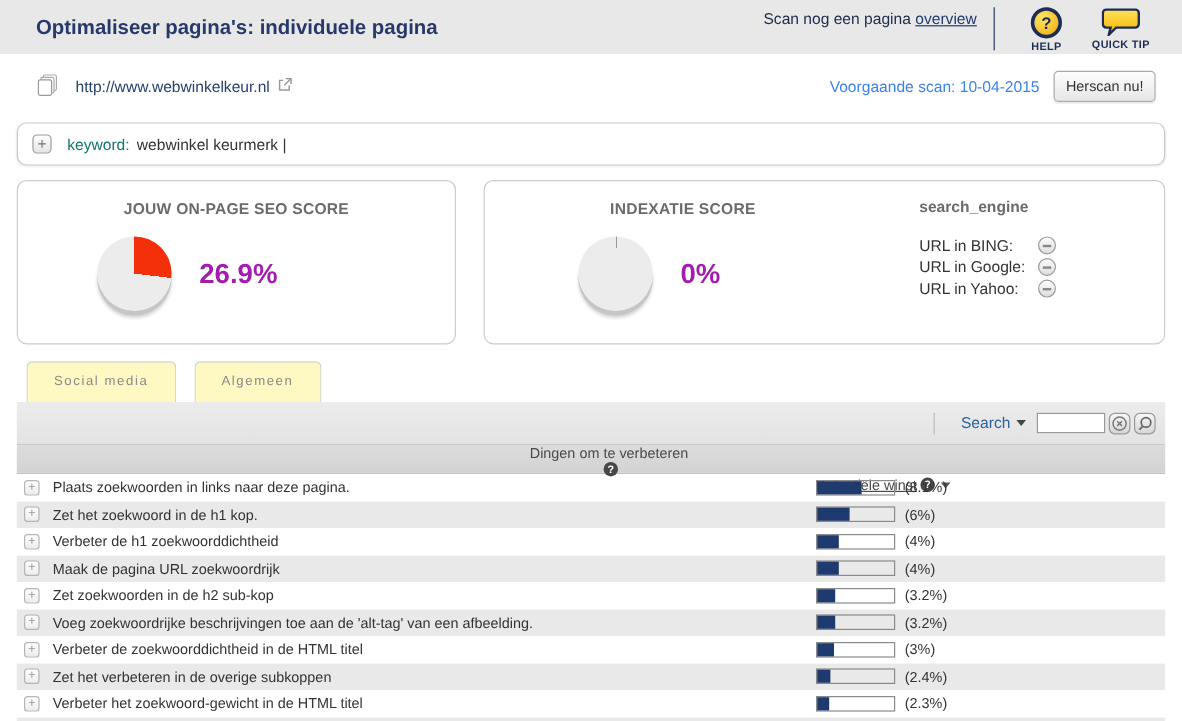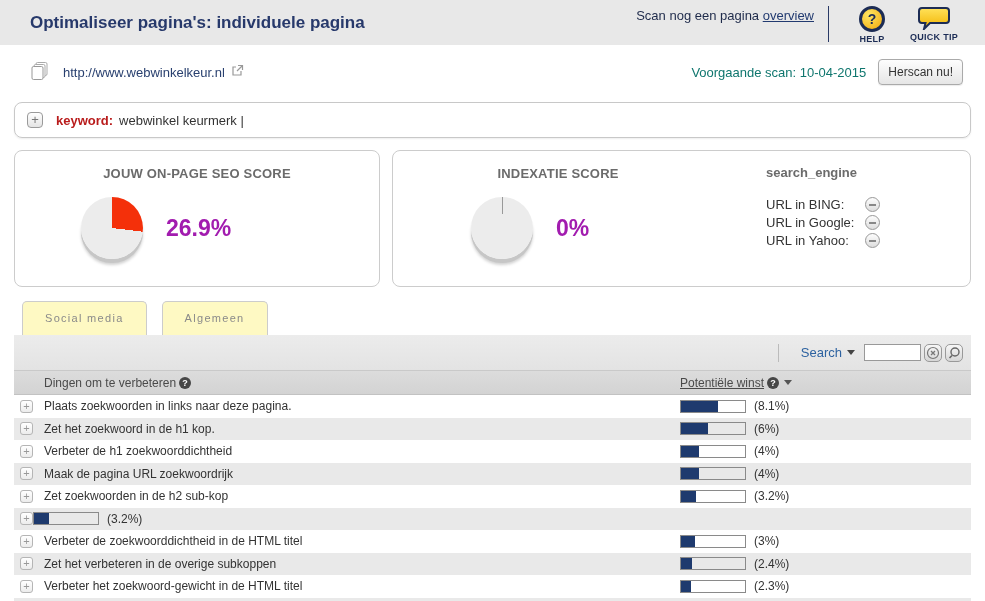--- a/index.html
+++ b/index.html
@@ -17,36 +17,36 @@
   .icon-block { display:flex; flex-direction:column; align-items:center; width:62px; cursor:pointer; }
   .help-circle { width:26px; height:26px; border-radius:50%; border:3px solid #1c2c55;
     background:radial-gradient(circle at 35% 30%, #ffe764, #f0a70b);
     color:#1c2c55; font-weight:bold; font-size:14px; text-align:center; line-height:20px; }
   .icon-label { font-size:9px; font-weight:bold; color:#1c2c55; margin-top:2px; letter-spacing:.3px; }
 
   
   .url-row { margin:13px 22px 0 30px; height:28px; display:flex; align-items:center; }
   .url-text { font-size:13px; color:#29406f; margin-left:13px; }
   .ext-icon { margin-left:6px; margin-top:-4px; }
-  .prev-scan { margin-left:auto; font-size:13px; color:#0f766e; }
+  .prev-scan { margin-left:auto; font-size:13px; color:#3b82f6; }
   .rescan-btn { margin-left:12px; font-size:12px; color:#333; padding:5px 9px; border:1px solid #aaa;
     border-radius:4px; background:linear-gradient(#fdfdfd,#e6e6e6); cursor:pointer;
     font-family:inherit; box-shadow:0 1px 1px rgba(0,0,0,.08); }
 
   
   .keyword-box { margin:16px 14px 0; height:36px; border:1px solid #c8c8c8; border-radius:8px;
     display:flex; align-items:center; padding:0 12px; box-shadow:0 1px 2px rgba(0,0,0,.07); }
   .plus-sq { width:16px; height:16px; border:1px solid #9a9a9a; border-radius:4px; flex-shrink:0;
     background:linear-gradient(#fff,#e4e4e4); color:#777; font-size:13px; line-height:13px;
     text-align:center; cursor:pointer; }
-  .kw-label { font-size:13px; font-weight:bold; color:#b91c1c; margin-left:13px; }
+  .kw-label { font-size:13px; font-weight:normal; color:#0f766e; margin-left:13px; }
   .kw-value { font-size:13px; color:#333; margin-left:6px; cursor:text; }
 
   
-  .panels { margin:12px 14px 0; display:flex; gap:12px; }
+  .panels { margin:12px 14px 0; display:flex; gap:23px; }
   .panel { height:137px; border:1px solid #ccc; border-radius:8px; background:#fff; }
   .panel-seo { width:366px; }
   .panel-idx { flex:1; display:flex; }
   .panel-title { font-size:13px; font-weight:bold; color:#6b6b6b; text-align:center; margin-top:15px; letter-spacing:.2px; }
   .pie-row { display:flex; align-items:center; margin-top:16px; }
   .panel-seo .pie-row { padding-left:66px; }
   .pie { width:62px; height:62px; border-radius:50%;
     box-shadow:0 4px 0 0 #c6c6c6, 0 6px 3px rgba(0,0,0,.18); }
   .score-text { font-size:23px; font-weight:bold; color:#a21caf; margin-left:23px; }
   .idx-col { width:330px; }
@@ -75,21 +75,21 @@
   .tri-down { width:0; height:0; border-left:4px solid transparent; border-right:4px solid transparent;
     border-top:5px solid #444; margin-left:5px; display:inline-block; }
   .search-input { width:57px; height:17px; border:1px solid #999; margin-left:9px; font-size:11px; padding:0 3px; }
   .tb-btn { width:18px; height:18px; border:1px solid #999; border-radius:5px;
     background:linear-gradient(#f7f7f7,#d6d6d6); margin-left:3px; padding:0; cursor:pointer;
     display:flex; align-items:center; justify-content:center; }
 
   
   .table-header { margin:0 14px; height:25px; background:linear-gradient(#dcdcdc,#d3d3d3);
     border-top:1px solid #c9c9c9; border-bottom:1px solid #c2c2c2;
-    display:flex; align-items:center; padding-left:30px; font-size:12px; color:#4a4a4a; }
+    display:flex; align-items:center; padding-left:30px; font-size:12px; color:#4a4a4a;flex-direction:column; }
   .qmark { width:12px; height:12px; border-radius:50%; background:#474747; color:#fff; font-size:9px;
     font-weight:bold; text-align:center; line-height:12px; display:inline-block; margin-left:3px; cursor:pointer; }
   .col2-head { margin-left:auto; width:291px; display:flex; align-items:center; cursor:pointer;text-decoration:underline; }
   .sort-tri { width:0; height:0; border-left:4px solid transparent; border-right:4px solid transparent;
     border-top:5px solid #555; margin-left:5px; }
 
   .rows { margin:0 14px; }
   .t-row { height:22.5px; display:flex; align-items:center; padding-left:6px; font-size:12px; color:#333; }
   .t-row.alt { background:#e9e9e9; }
   .row-plus { width:13px; height:13px; border:1px solid #b5b5b5; border-radius:3px; flex-shrink:0;
@@ -273,20 +273,21 @@
     <div class="col2-cell">
       <div class="bar">
             <div class="bar-fill" style="width: 22.9%; background: rgb(30, 58, 110);"></div>
           </div>
       <div class="pct">(3.2%)</div>
     </div>
   </div>
 
   <div class="t-row alt">
     <div class="row-plus">+</div>
+    <div class="row-text">Voeg zoekwoordrijke beschrijvingen toe aan de 'alt-tag' van een afbeelding.</div>
     <div class="col2-cell">
       <div class="bar">
             <div class="bar-fill" style="width: 22.9%; background: rgb(30, 58, 110);"></div>
           </div>
       <div class="pct">(3.2%)</div>
     </div>
   </div>
 
   <div class="t-row">
     <div class="row-plus">+</div>

